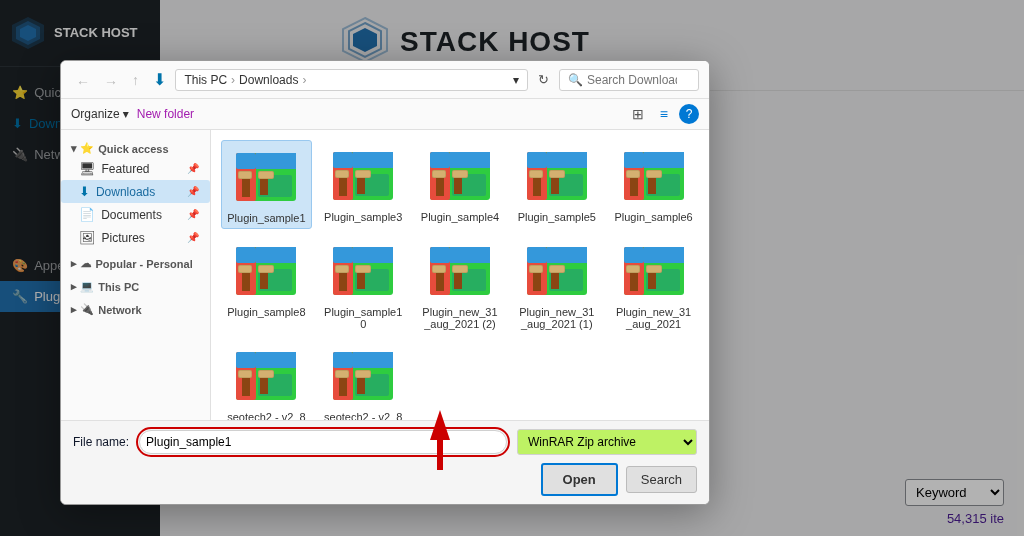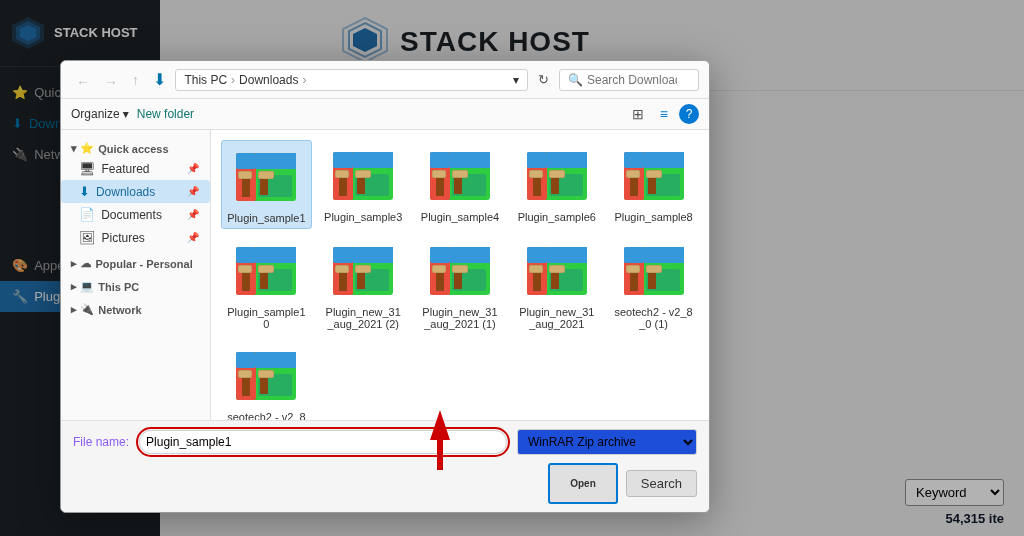--- a/index.html
+++ b/index.html
@@ -113,22 +113,21 @@
       font-weight: 600;
       border-bottom: 2px solid #2271b1;
       color: #1d2327;
     }
 
     .wp-count {
       position: absolute;
       bottom: 10px;
       right: 20px;
       font-size: 13px;
-      color: #0f172a;
-      font-weight: bold;
+      color: #4c1d95;
     }
 
     .keyword-select {
       position: absolute;
       bottom: 30px;
       right: 20px;
       padding: 4px 20px 4px 6px;
       border: 1px solid #8c8f94;
       font-size: 13px;
       background: #fff;
@@ -235,21 +234,21 @@
       background: none;
       border: none;
       cursor: pointer;
       display: flex;
       align-items: center;
       gap: 3px;
     }
 
     .new-folder-btn {
       font-size: 12px;
-      color: #0f766e;
+      color: #a21caf;
       background: none;
       border: none;
       cursor: pointer;
       padding: 3px 0;
     }
 
     .toolbar-right {
       display: flex;
       align-items: center;
       gap: 6px;
@@ -359,21 +358,21 @@
 
     .filename-row {
       display: flex;
       align-items: center;
       gap: 10px;
       margin-bottom: 8px;
     }
 
     .filename-label {
       font-size: 12px;
-      color: #8b5cf6;
+      color: #0f172a;
       white-space: nowrap;
     }
 
     .filename-input {
       flex: 1;
       padding: 4px 6px;
       font-size: 12px;
       border: 1px solid #d0d0d0;
       border-radius: 3px;
       background: #fff;
@@ -381,37 +380,37 @@
       outline: 2px solid #cc0000;
       outline-offset: 1px;
       border-radius: 12px;
     }
 
     .filetype-select {
       width: 180px;
       padding: 4px 6px;
       font-size: 12px;
       border: 1px solid #d0d0d0;
-      background: #1d4ed8;
+      background: #bef264;
       border-radius: 3px;
     }
 
     .action-row {
       display: flex;
       align-items: center;
       justify-content: flex-end;
       gap: 8px;
     }
 
     .open-btn {
       background: #e0e0e0;
       border: 2px solid #0078d4;
       border-radius: 3px;
-      padding: 13px 20px;
-      font-size: 10px;
+      padding: 7px 20px;
+      font-size: 13px;
       cursor: pointer;
       color: #333;
       font-weight: 600;
     }
 
     .cancel-btn {
       background: #e0e0e0;
       border: 1px solid #bbb;
       border-radius: 3px;
       padding: 5px 14px;
@@ -675,20 +674,38 @@
                 <rect x="5" y="27" width="12" height="6" rx="1" fill="#d4b070"></rect>
                 <rect x="24" y="30" width="34" height="22" rx="2" fill="#27ae60"></rect>
                 <rect x="26" y="32" width="8" height="18" fill="#8B4513"></rect>
                 <rect x="24" y="26" width="16" height="8" rx="2" fill="#c0a060"></rect>
                 <rect x="25" y="27" width="14" height="6" rx="1" fill="#d4b070"></rect>
               </svg>
             </div>
             <span class="file-label">Plugin_sample4</span>
           </div>
 
+          <div class="file-item">
+            <div class="file-icon">
+              <svg width="64" height="64" viewBox="0 0 64 64">
+                <rect x="2" y="8" width="60" height="48" rx="3" fill="#2ecc40"></rect>
+                <rect x="2" y="8" width="20" height="48" rx="2" fill="#e74c3c"></rect>
+                <rect x="2" y="8" width="20" height="16" rx="2" fill="#3498db"></rect>
+                <rect x="22" y="8" width="40" height="16" rx="0" fill="#3498db"></rect>
+                <rect x="8" y="32" width="8" height="20" fill="#8B4513"></rect>
+                <rect x="4" y="26" width="14" height="8" rx="2" fill="#c0a060"></rect>
+                <rect x="5" y="27" width="12" height="6" rx="1" fill="#d4b070"></rect>
+                <rect x="24" y="30" width="34" height="22" rx="2" fill="#27ae60"></rect>
+                <rect x="26" y="32" width="8" height="18" fill="#8B4513"></rect>
+                <rect x="24" y="26" width="16" height="8" rx="2" fill="#c0a060"></rect>
+                <rect x="25" y="27" width="14" height="6" rx="1" fill="#d4b070"></rect>
+              </svg>
+            </div>
+            <span class="file-label">Plugin_sample5</span>
+          </div>
 
           <div class="file-item">
             <div class="file-icon">
               <svg width="64" height="64" viewBox="0 0 64 64">
                 <rect x="2" y="8" width="60" height="48" rx="3" fill="#2ecc40"></rect>
                 <rect x="2" y="8" width="20" height="48" rx="2" fill="#e74c3c"></rect>
                 <rect x="2" y="8" width="20" height="16" rx="2" fill="#3498db"></rect>
                 <rect x="22" y="8" width="40" height="16" rx="0" fill="#3498db"></rect>
                 <rect x="8" y="32" width="8" height="20" fill="#8B4513"></rect>
                 <rect x="4" y="26" width="14" height="8" rx="2" fill="#c0a060"></rect>

